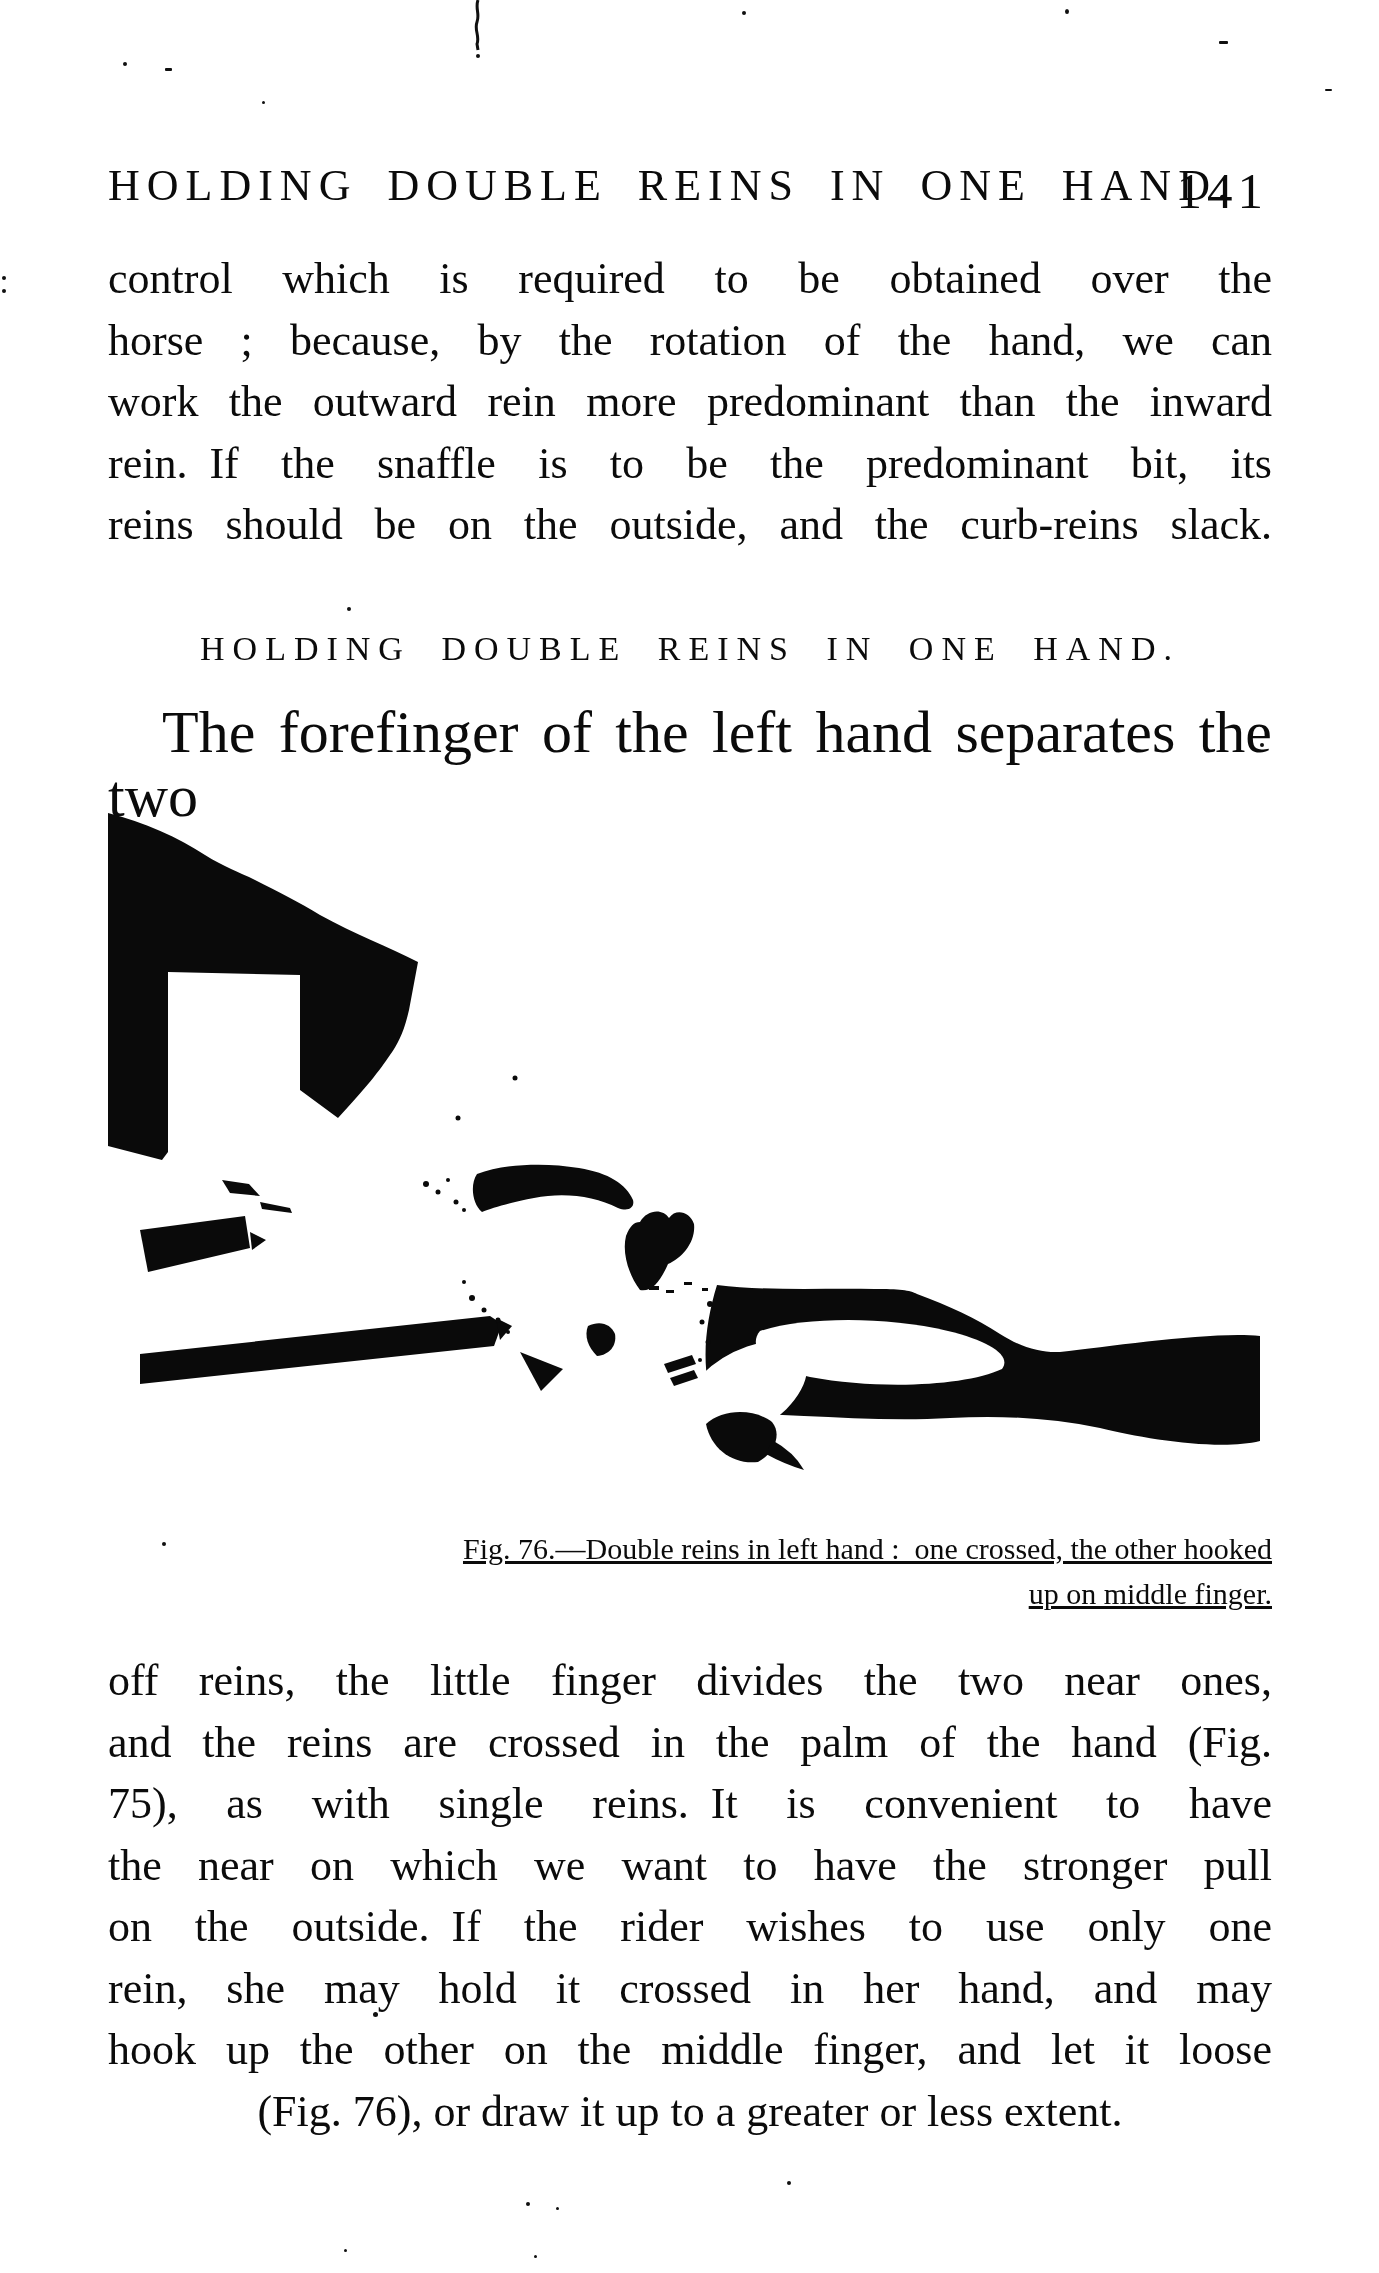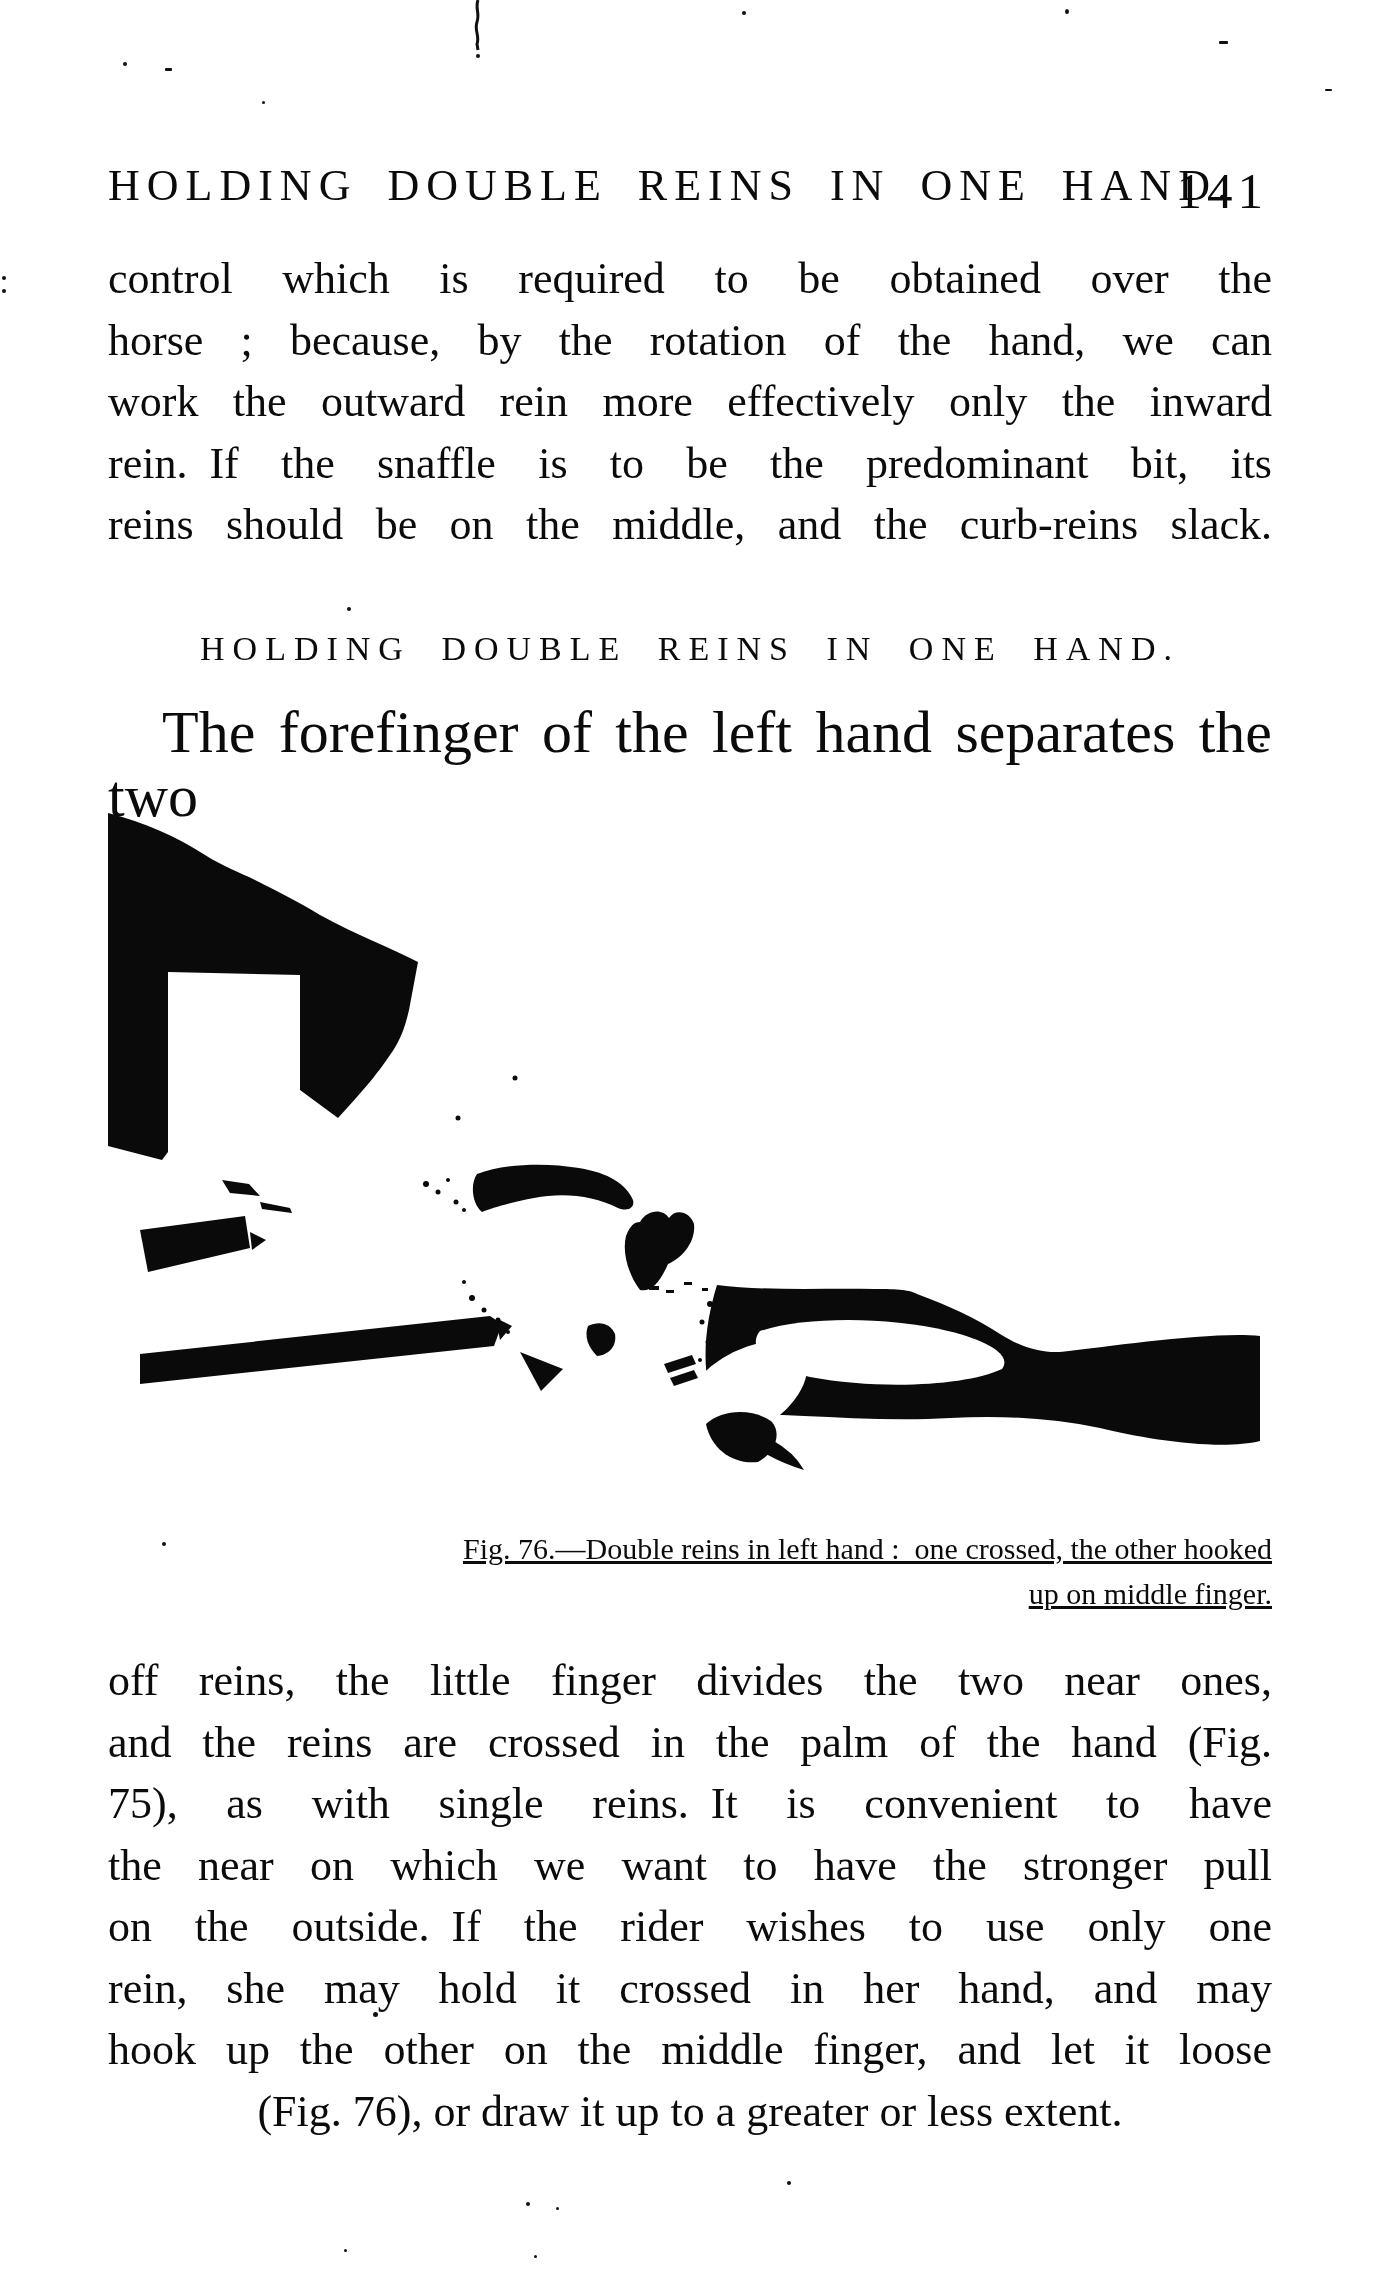--- a/index.html
+++ b/index.html
@@ -66,23 +66,23 @@
   <span class="speck" style="left:534px;top:2255px;width:3px;height:3px"></span>
 
   <div class="runhead">
     <span class="runtitle">HOLDING DOUBLE REINS IN ONE HAND.</span>
     <span class="folio">141</span>
   </div>
 
   <div class="para p1">
     <div class="jline">control which is required to be obtained over the</div>
     <div class="jline">horse ; because, by the rotation of the hand, we can</div>
-    <div class="jline">work the outward rein more effectively only the inward</div>
+    <div class="jline">work the outward rein more predominant than the inward</div>
     <div class="jline">rein. If the snaffle is to be the predominant bit, its</div>
-    <div class="jline">reins should be on the middle, and the curb-reins slack.</div>
+    <div class="jline">reins should be on the outside, and the curb-reins slack.</div>
   </div>
 
   <div class="sechead">HOLDING DOUBLE REINS IN ONE HAND.</div>
 
   <div class="intro">The forefinger of the left hand separates the two</div>
 
   <div class="figure">
     <svg viewBox="0 0 1166 700" aria-hidden="true">
       <g fill="#0a0a0a" stroke="none">
 

